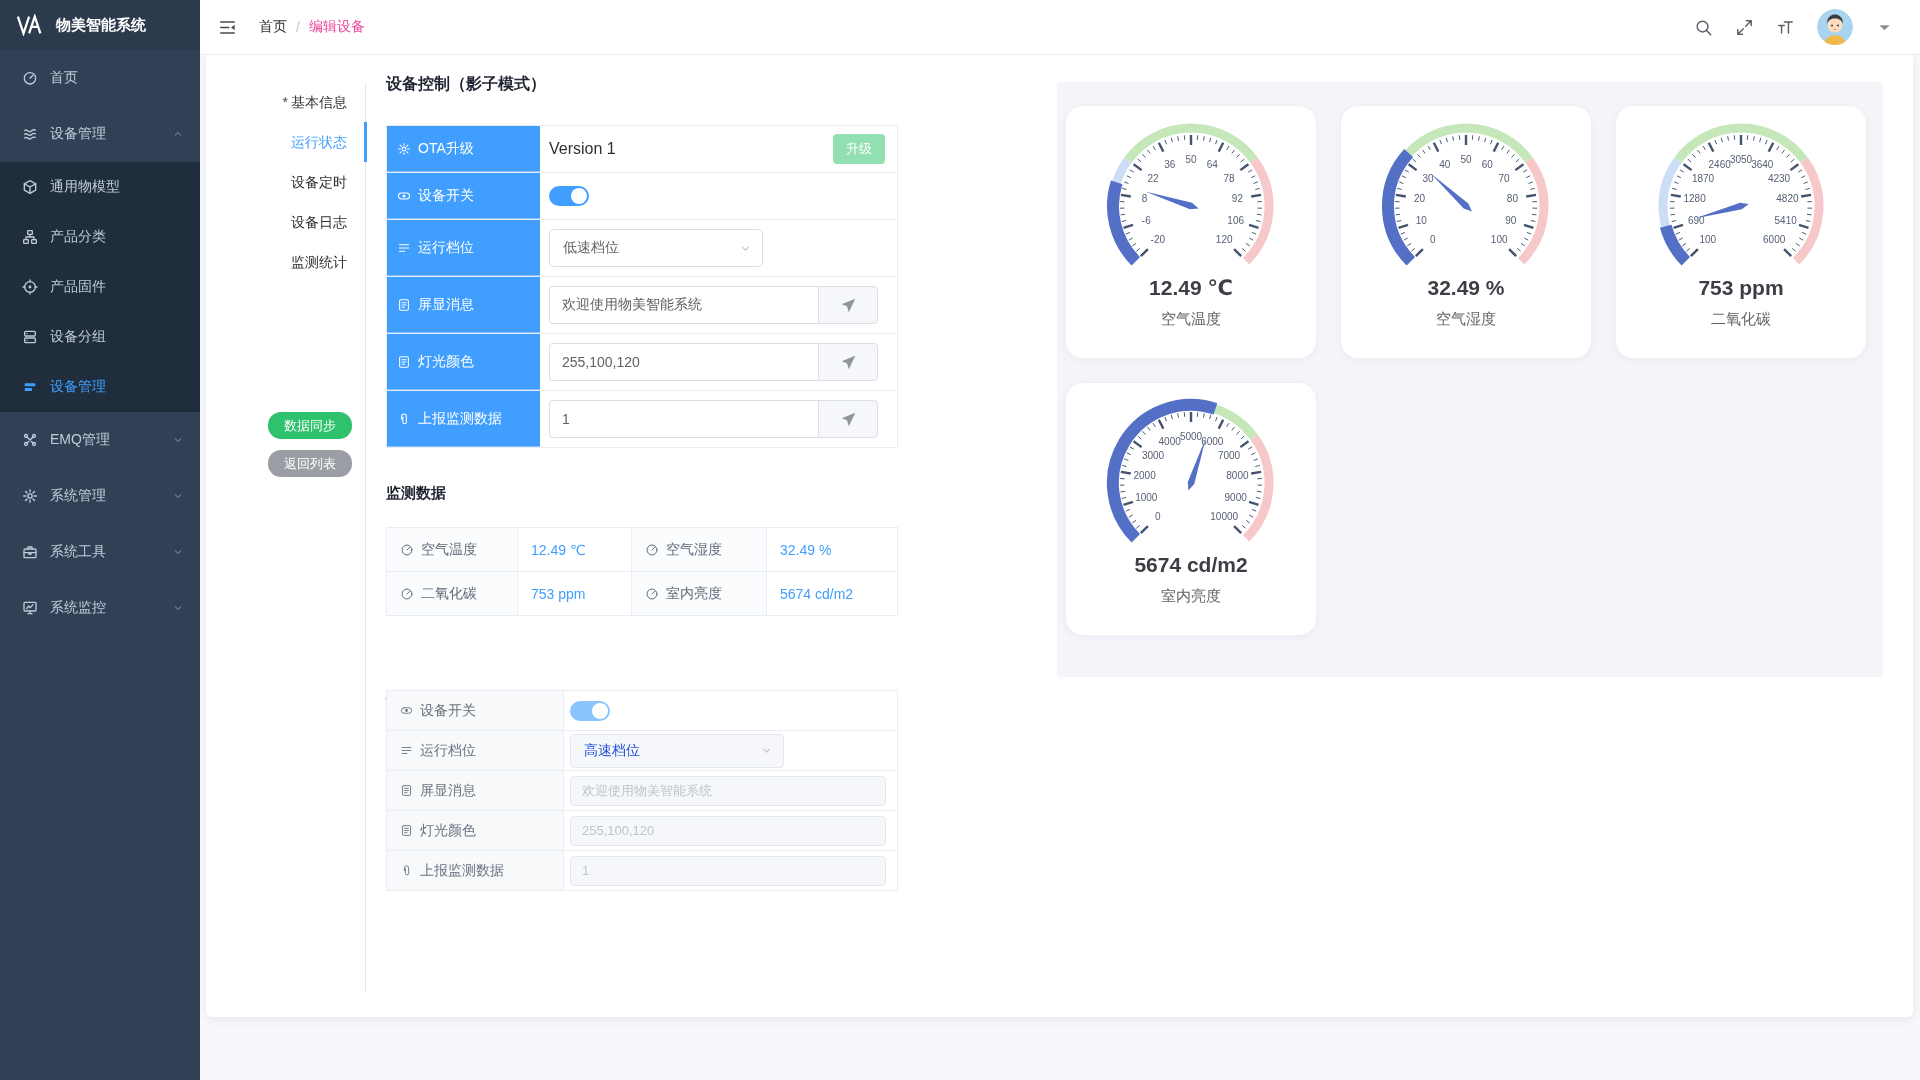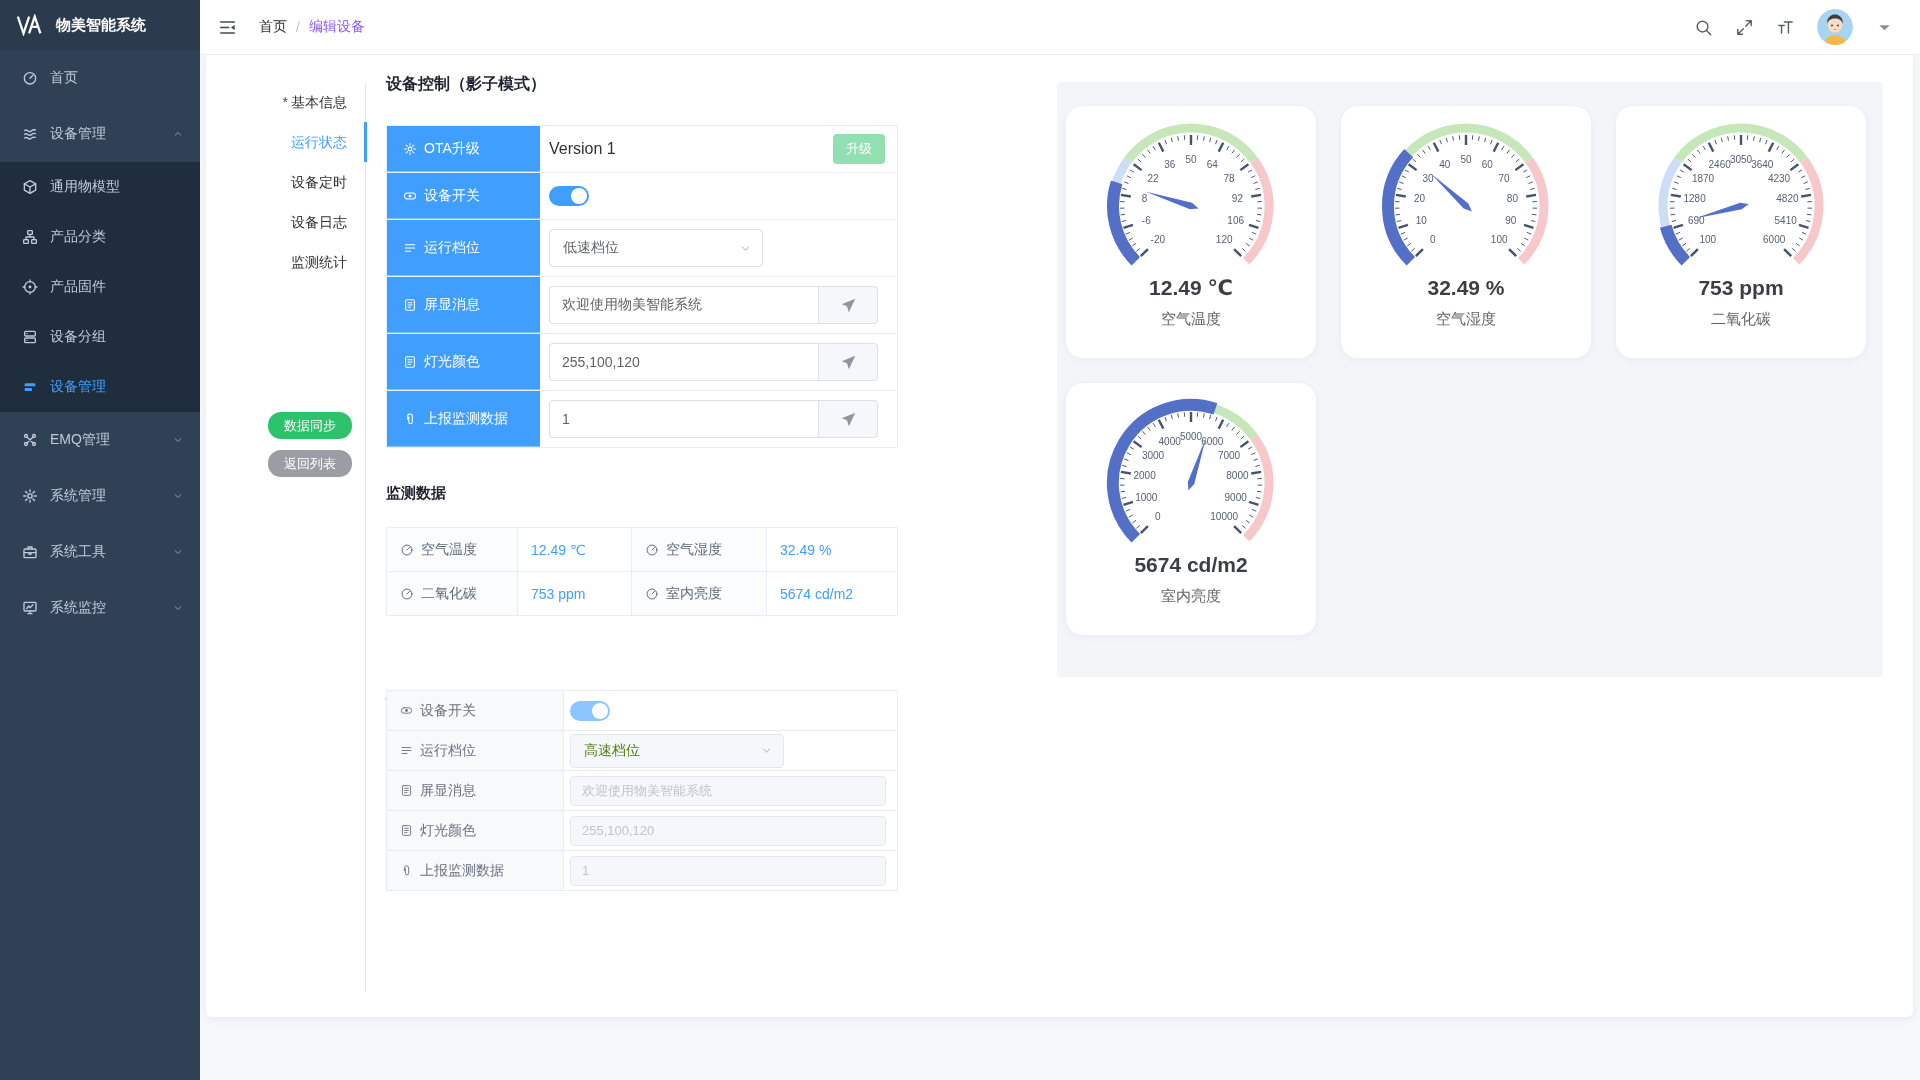--- a/index.html
+++ b/index.html
@@ -17,21 +17,21 @@
   .submenu{background:#1f2d3d;}
   .submenu .menu-item{height:50px;}
   .menu-item.active{color:#409eff;}
   
   .topbar{position:absolute;left:200px;top:0;width:1720px;height:54px;background:#fff;border-bottom:1px solid #eceef3;display:flex;align-items:center;z-index:2;}
   .hamburger{margin-left:18px;color:#45494f;cursor:pointer;}
   .hamburger svg{width:19px;height:19px;}
   .crumbs{display:flex;align-items:center;gap:9px;margin-left:22px;font-size:14px;}
   .crumbs .c1{color:#303133;}
   .crumbs .sep{color:#c0c4cc;}
-  .crumbs .c2{color:#8b5cf6;}
+  .crumbs .c2{color:#ec4899;}
   .top-actions{margin-left:auto;display:flex;align-items:center;gap:22px;padding-right:26px;color:#5a5e66;}
   .top-actions .icon svg{width:19px;height:19px;stroke-width:1.8;cursor:pointer;}
   .avatar{width:36px;height:36px;border-radius:50%;overflow:hidden;cursor:pointer;}
   .caret{color:#8a8f98;}
   .caret svg{width:11px;height:11px;}
   
   .card{position:absolute;left:206px;top:54px;width:1707px;height:963px;background:#fff;border-radius:0 0 6px 6px;box-shadow:0 3px 10px rgba(30,40,70,.07);}
   
   .vtabs{position:absolute;left:0;top:28px;width:159px;border-right:1px solid #e4e7ed;height:910px;}
   .vtab{height:40px;line-height:40px;text-align:right;padding-right:18px;font-size:14px;color:#303133;cursor:pointer;position:relative;white-space:nowrap;}
@@ -40,32 +40,32 @@
   .vtab .req{margin-right:3px;color:#454b55;}
   .btn{display:block;border:none;border-radius:13px;color:#fff;font-size:13px;cursor:pointer;font-family:inherit;}
   .btn-sync{position:absolute;left:62px;top:358px;width:84px;height:27px;background:#2dc26b;}
   .btn-back{position:absolute;left:62px;top:396px;width:84px;height:27px;background:#9a9da3;}
   
   .sec-title{position:absolute;font-weight:bold;color:#1f2430;}
   
   .ftable{position:absolute;left:180px;top:71px;width:512px;border:1px solid #e9ecf2;box-sizing:border-box;}
   .frow{display:flex;border-bottom:1px solid #e9ecf2;}
   .frow:last-child{border-bottom:none;}
-  .fl{width:153px;background:#409eff;color:#fff;display:flex;align-items:center;gap:7px;padding-left:16px;box-sizing:border-box;font-size:14px;border-bottom:1px solid rgba(255,255,255,.35);}
+  .fl{width:153px;background:#409eff;color:#fff;display:flex;align-items:center;gap:7px;padding-left:10px;box-sizing:border-box;font-size:14px;border-bottom:1px solid rgba(255,255,255,.35);}
   .fv{flex:1;display:flex;align-items:center;padding-left:9px;position:relative;}
   .fl .icon svg{width:14px;height:14px;stroke-width:1.8;}
   .version{font-size:16px;color:#303133;}
   .btn-upgrade{position:absolute;right:12px;width:52px;height:30px;background:#92dfb1;border:none;border-radius:4px;color:#fff;font-size:13px;cursor:pointer;font-family:inherit;}
   .switch{width:40px;height:20px;border-radius:10px;background:#409eff;position:relative;cursor:pointer;}
   .switch::after{content:"";position:absolute;right:2px;top:2px;width:16px;height:16px;border-radius:50%;background:#fff;}
   .switch.dis{background:#8cc4ff;}
   .select{width:214px;height:38px;border:1px solid #dcdfe6;border-radius:4px;display:flex;align-items:center;box-sizing:border-box;padding:0 10px 0 13px;font-size:14px;color:#606266;background:#fff;cursor:pointer;}
   .select .chevd{margin-left:auto;color:#c0c4cc;}
   .select .chevd svg{width:13px;height:13px;}
-  .select.dis{background:#f5f7fa;border-color:#e4e7ed;color:#4d7c0f;cursor:not-allowed;height:34px;}
+  .select.dis{background:#f5f7fa;border-color:#e4e7ed;color:#1d4ed8;cursor:not-allowed;height:34px;}
   .igroup{display:flex;height:38px;}
   .igroup input{width:244px;border:1px solid #dcdfe6;border-right:none;border-radius:4px 0 0 4px;padding:0 12px;font-size:14px;color:#606266;outline:none;font-family:inherit;}
   .sendbtn{width:58px;border:1px solid #dcdfe6;border-radius:0 4px 4px 0;background:#f5f7fa;display:flex;align-items:center;justify-content:center;color:#8f959e;cursor:pointer;}
   .sendbtn svg{width:17px;height:17px;}
   
   .mtable{position:absolute;left:180px;top:473px;width:512px;border:1px solid #e9ecf2;box-sizing:border-box;font-size:14px;}
   .mrow{display:flex;border-bottom:1px solid #e9ecf2;height:43px;}
   .mrow:last-child{border-bottom:none;}
   .mcell{display:flex;align-items:center;box-sizing:border-box;}
   .mlabel{background:#fbfcfd;color:#5f6b7a;gap:7px;padding-left:13px;border-right:1px solid #e9ecf2;}

